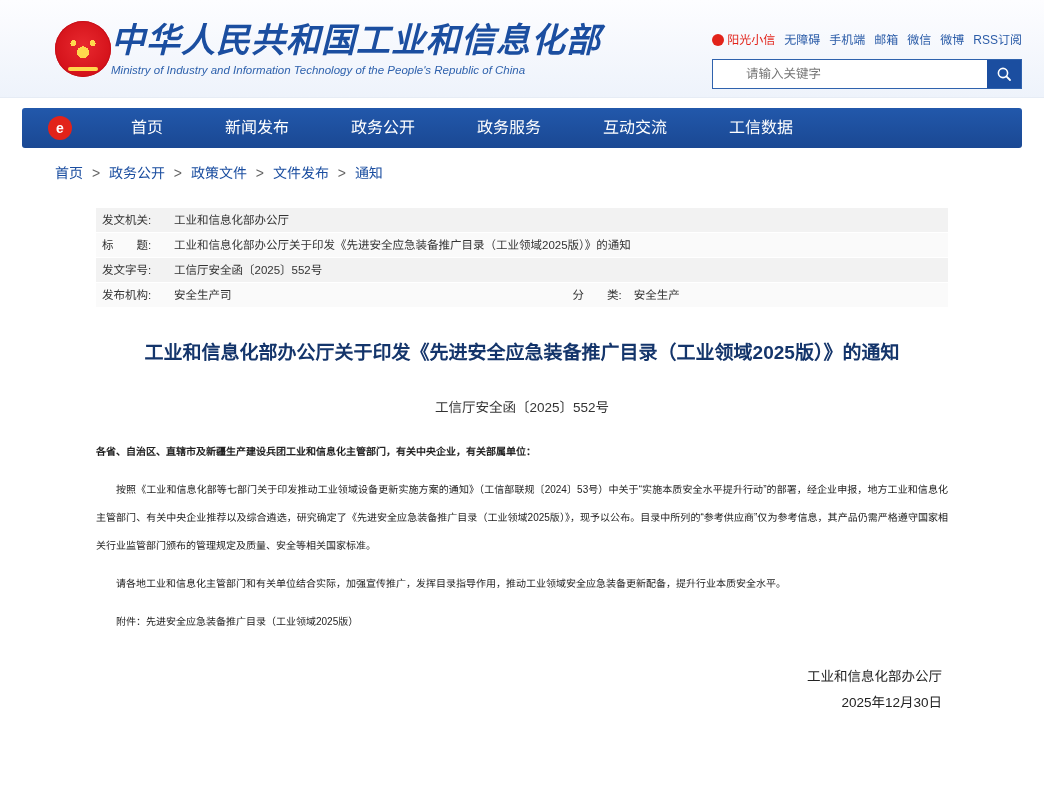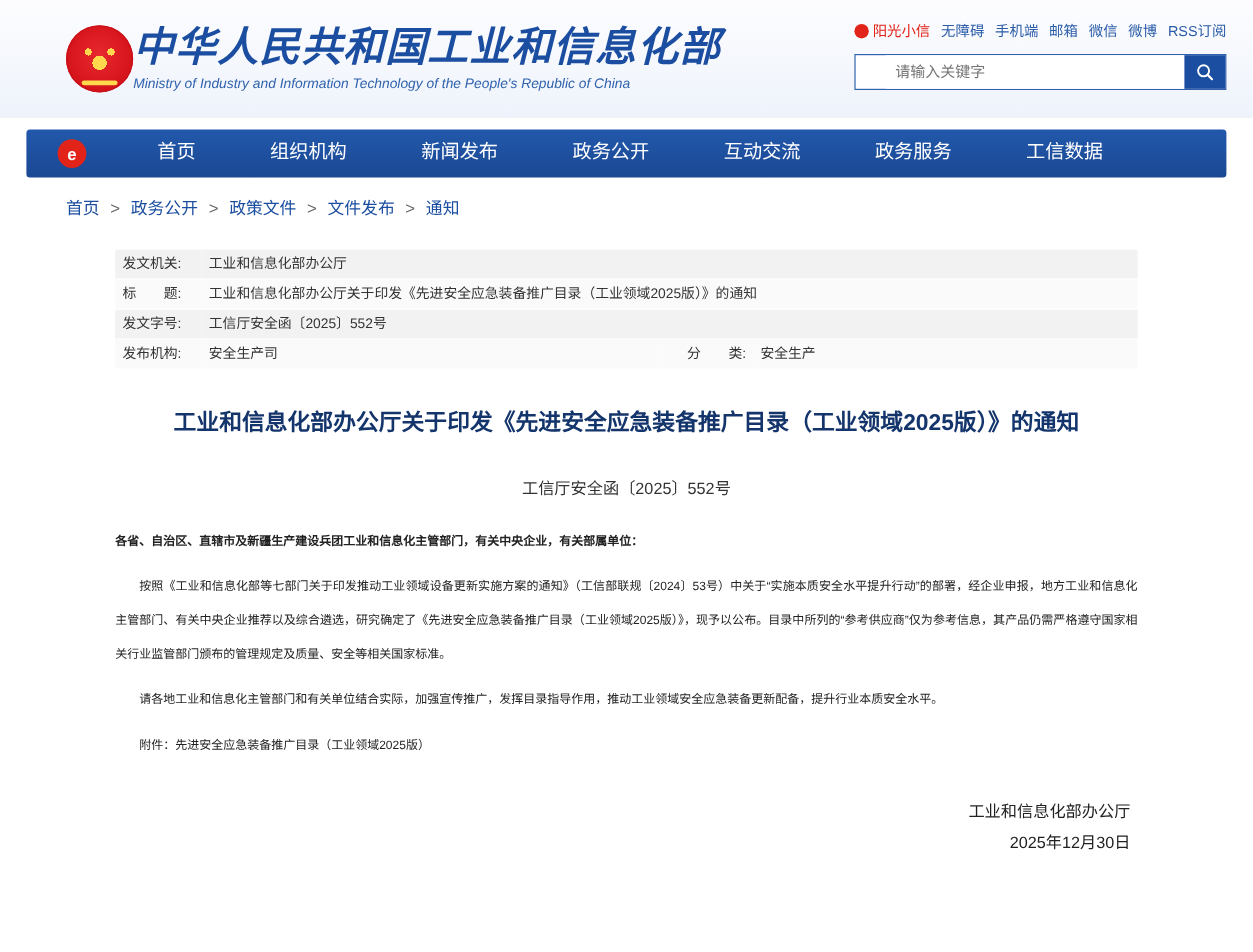--- a/index.html
+++ b/index.html
@@ -65,21 +65,21 @@
     font-size: 11.5px;
     color: #2f62ad;
     line-height: 16px;
     margin-top: 2px;
     white-space: nowrap;
   }
 
   .header-right {
     position: absolute;
     right: 22px;
-    top: 18px;
+    top: 32px;
     width: 310px;
   }
   .toplinks {
     display: flex;
     justify-content: flex-end;
     align-items: center;
     gap: 9px;
     font-size: 12px;
     color: #2b5ca8;
     line-height: 16px;
@@ -249,25 +249,24 @@
           </svg>
         </button>
       </div>
     </div>
   </div>
 
   <div class="navwrap">
     <div class="nav">
       <div class="nav-logo">e</div>
       <a href="#">首页</a>
-      <a href="#">组织机构</a>
       <a href="#">新闻发布</a>
       <a href="#">政务公开</a>
+      <a href="#">政务服务</a>
       <a href="#">互动交流</a>
-      <a href="#">政务服务</a>
       <a href="#">工信数据</a>
     </div>
   </div>
 
   <div class="crumbs">
     <a href="#">首页</a>
     <span class="sep">&gt;</span>
     <a href="#">政务公开</a>
     <span class="sep">&gt;</span>
     <a href="#">政策文件</a>

